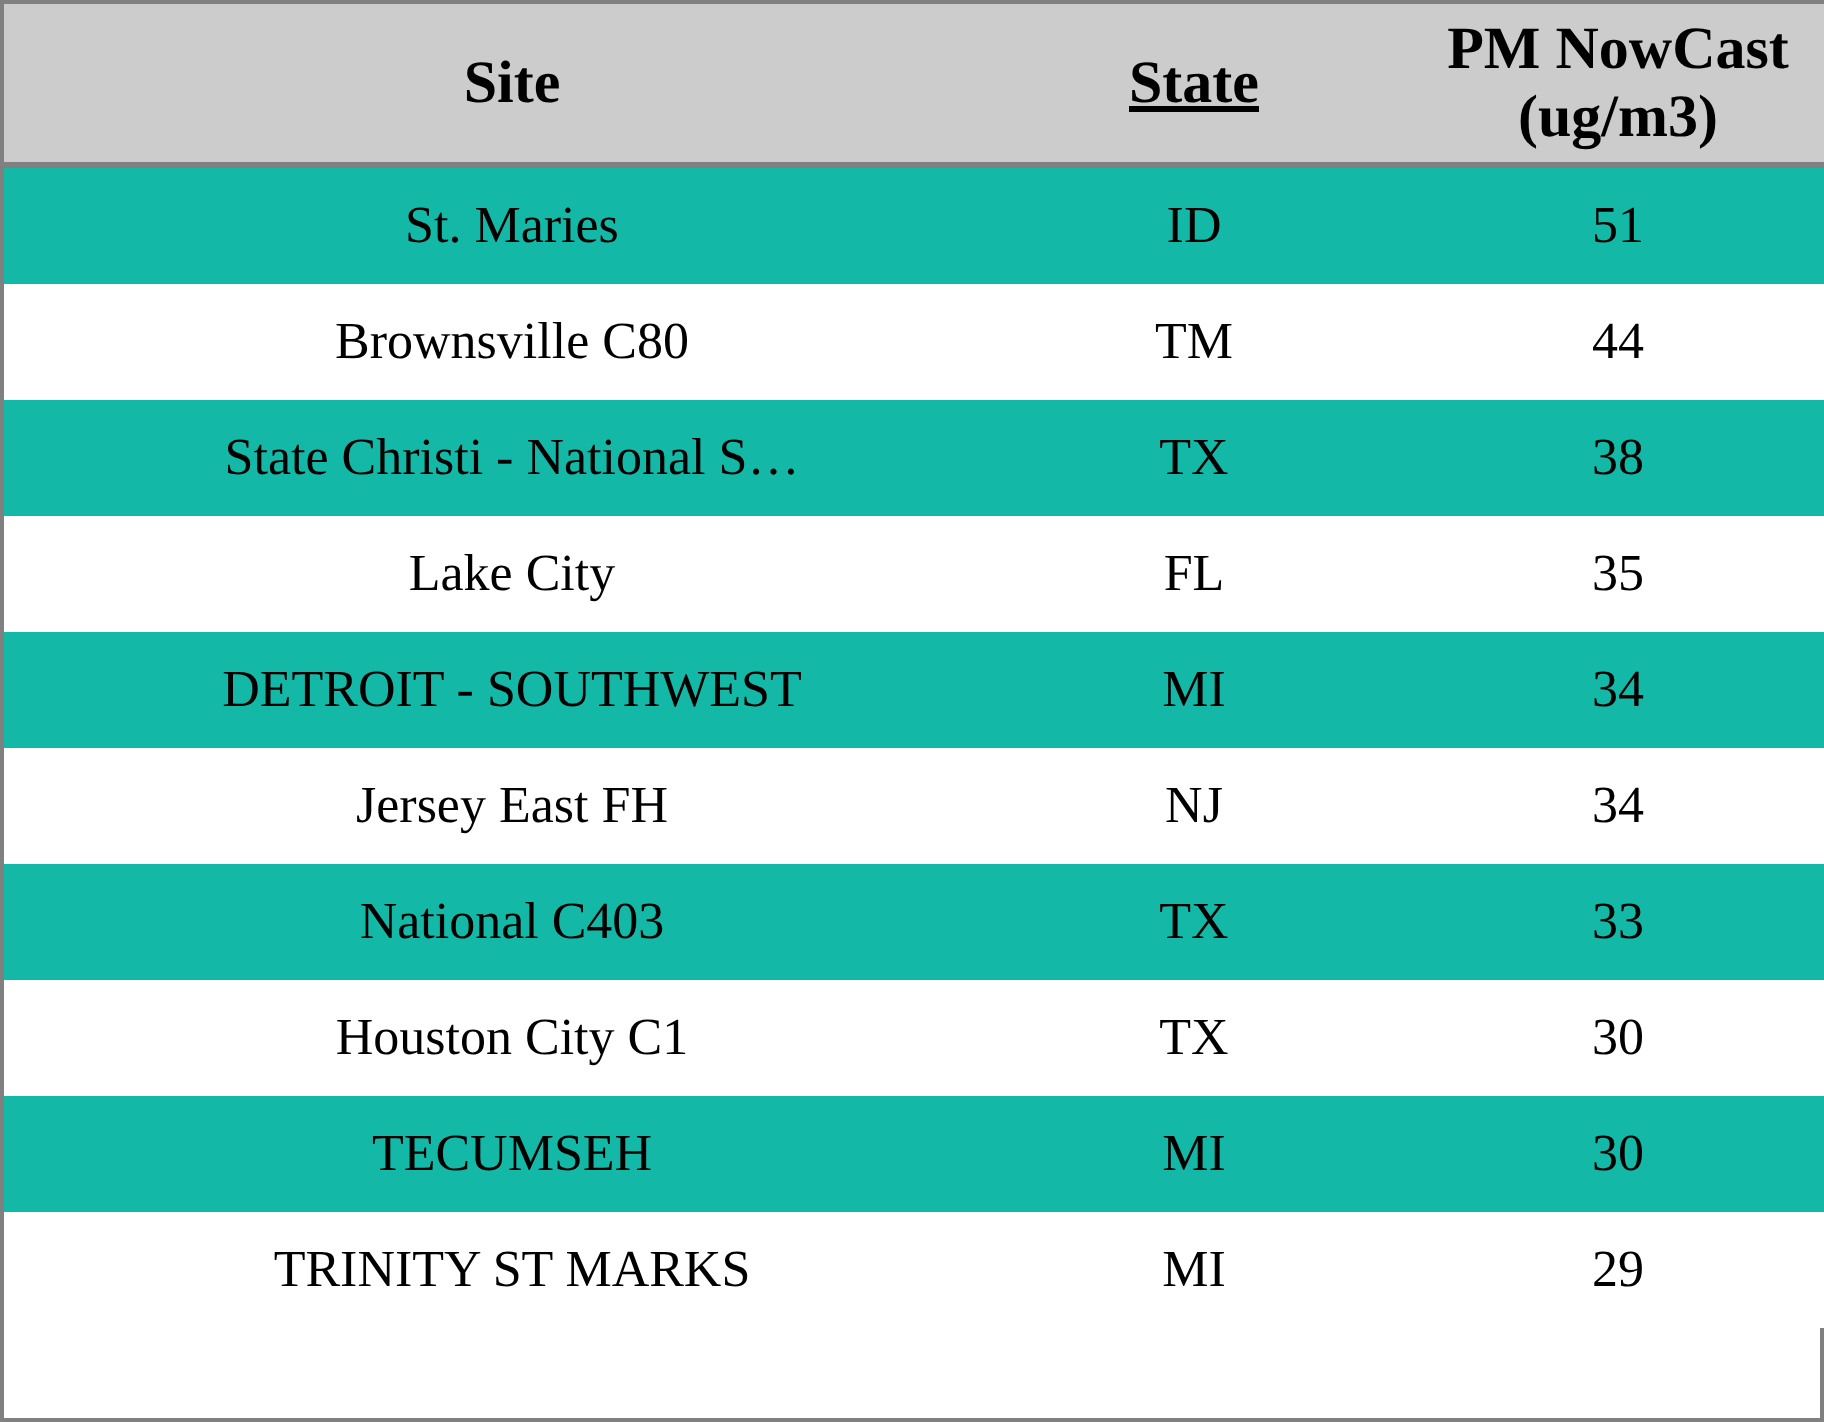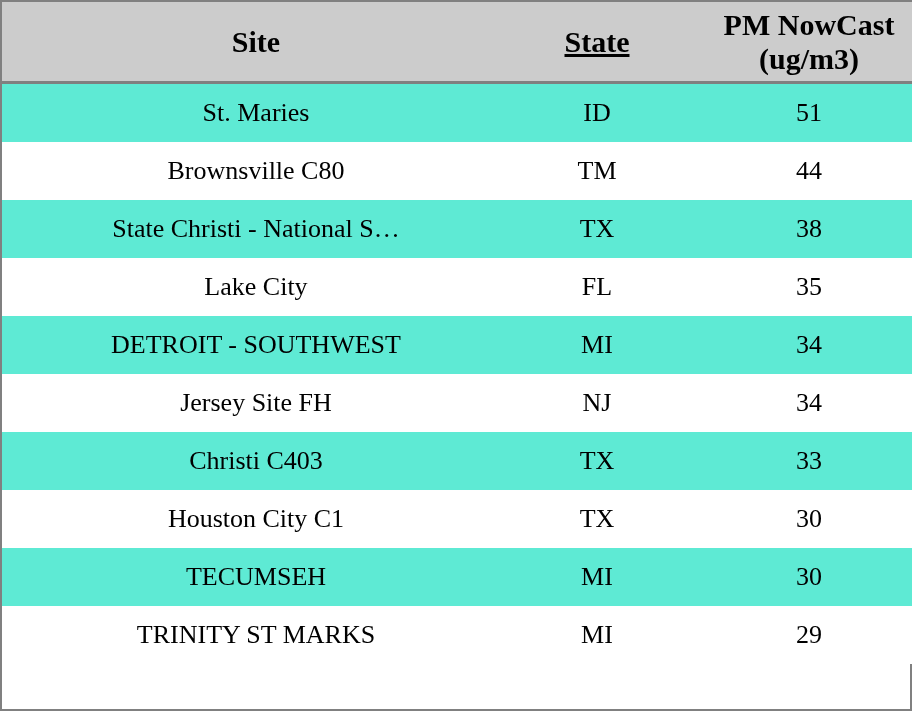--- a/index.html
+++ b/index.html
@@ -46,21 +46,21 @@
     font-size: 26px;
     color: #000000;
     text-align: center;
     vertical-align: middle;
     height: 58px;
     padding: 0 4px;
     white-space: nowrap;
     overflow: hidden;
     text-overflow: ellipsis;
   }
-  tbody tr.row-odd td { background: #5eead4; }
+  tbody tr.row-odd td { background: #14b8a6; }
   tbody tr.row-even td { background: #ffffff; }
 </style>
 </head>
 <body>
 
 <div class="table-wrap">
   <table class="data-table">
     <thead>
       <tr>
         <th class="col-site">Site</th>
@@ -88,26 +88,26 @@
         <td>Lake City</td>
         <td>FL</td>
         <td>35</td>
       </tr>
       <tr class="row-odd">
         <td>DETROIT - SOUTHWEST</td>
         <td>MI</td>
         <td>34</td>
       </tr>
       <tr class="row-even">
-        <td>Jersey Site FH</td>
+        <td>Jersey East FH</td>
         <td>NJ</td>
         <td>34</td>
       </tr>
       <tr class="row-odd">
-        <td>Christi C403</td>
+        <td>National C403</td>
         <td>TX</td>
         <td>33</td>
       </tr>
       <tr class="row-even">
         <td>Houston City C1</td>
         <td>TX</td>
         <td>30</td>
       </tr>
       <tr class="row-odd">
         <td>TECUMSEH</td>

